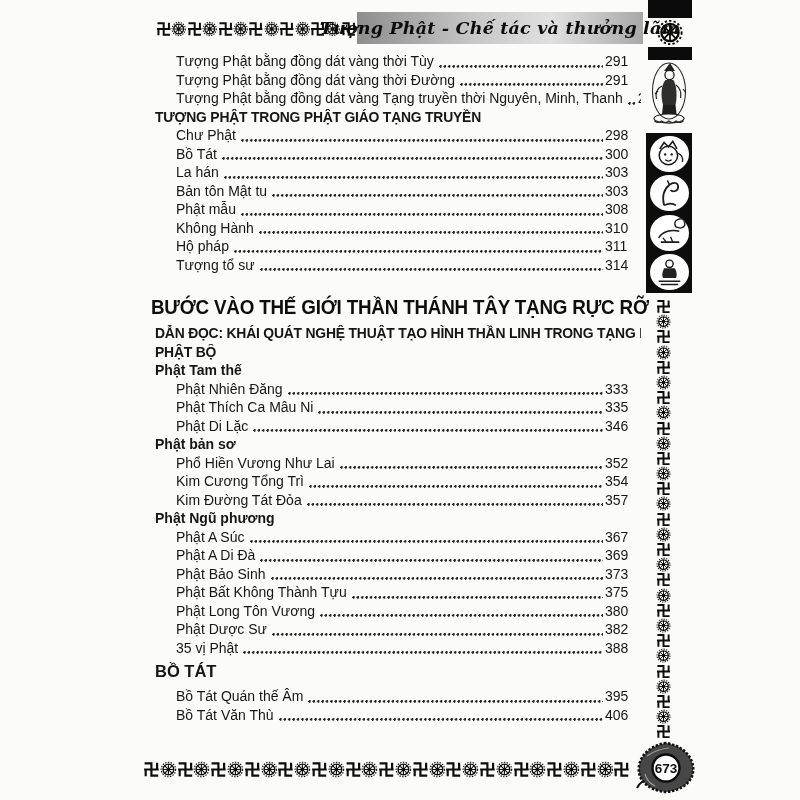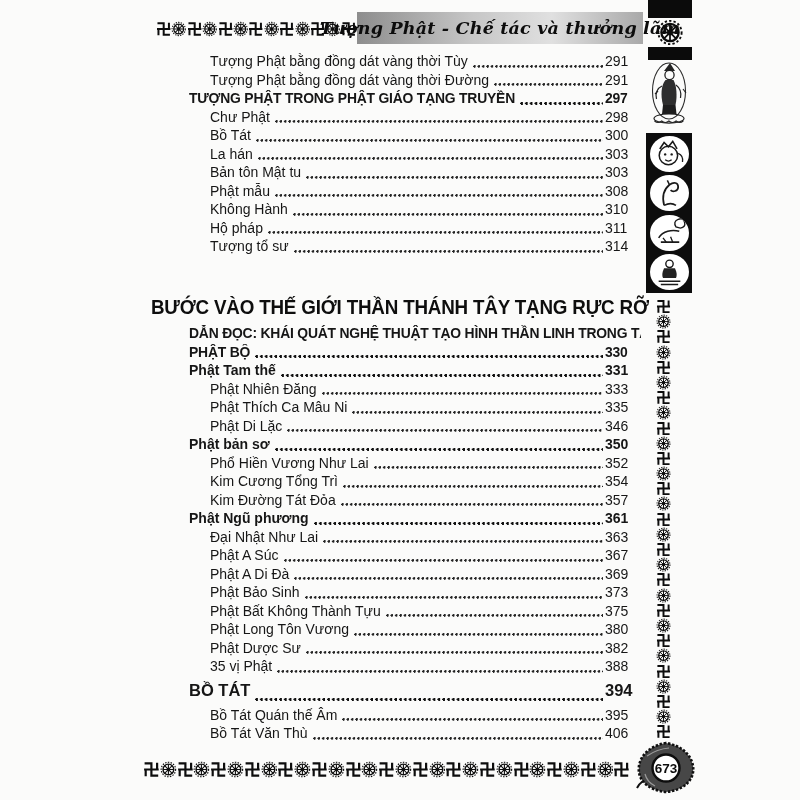--- a/index.html
+++ b/index.html
@@ -43,23 +43,23 @@
   
   .sym { display:flex; align-items:center; justify-content:center; }
   .sym svg { width:100%; height:100%; }
 
   
   .toc { position:absolute; left:155px; width:486px; }
   .toc-top { top:53px; }
   .toc-bottom { top:325px; }
   .toc-row {
     display:flex; align-items:baseline; height:18.5px; font-size:14px;
-    padding-left:21px; overflow:hidden; white-space:nowrap;margin-left:34px;
+    padding-left:21px; overflow:hidden; white-space:nowrap;
   }
-  .toc-row.s-section, .toc-row.s-sub, .toc-row.s-major { padding-left:0; font-weight:bold; }
+  .toc-row.s-section, .toc-row.s-sub, .toc-row.s-major { padding-left:0; font-weight:bold;flex-direction:column; }
   .toc-row.s-section { font-size:13.9px; letter-spacing:-0.2px; }
   .toc-row.s-sub     { font-size:14px; }
   .toc-row.s-major   { font-size:16.5px; height:24px; padding-top:4px; margin-bottom:2px; }
   .toc-label { white-space:nowrap; }
   .dots {
     flex:1; min-width:8px; height:5px; align-self:flex-end; margin:0 2px 3px 5px;
     background-image:radial-gradient(circle at 1.5px 2.4px,#242424 1.1px,rgba(0,0,0,0) 1.45px);
     background-size:4.4px 5px; background-repeat:repeat-x;
   }
   .s-section .dots, .s-sub .dots, .s-major .dots {
@@ -471,20 +471,25 @@
   <div class="toc-row s-normal">
         <span class="toc-label">Tượng Phật bằng đồng dát vàng thời Tùy</span>
         <span class="dots"></span>
         <span class="toc-page">291</span>
       </div>
       <div class="toc-row s-normal">
         <span class="toc-label">Tượng Phật bằng đồng dát vàng thời Đường</span>
         <span class="dots"></span>
         <span class="toc-page">291</span>
       </div>
+      <div class="toc-row s-normal">
+        <span class="toc-label">Tượng Phật bằng đồng dát vàng Tạng truyền thời Nguyên, Minh, Thanh</span>
+        <span class="dots"></span>
+        <span class="toc-page">292</span>
+      </div>
       <div class="toc-row s-section">
         <span class="toc-label">TƯỢNG PHẬT TRONG PHẬT GIÁO TẠNG TRUYỀN</span>
         <span class="dots"></span>
         <span class="toc-page">297</span>
       </div>
       <div class="toc-row s-normal">
         <span class="toc-label">Chư Phật</span>
         <span class="dots"></span>
         <span class="toc-page">298</span>
       </div>
@@ -577,25 +582,20 @@
       </div>
       <div class="toc-row s-normal">
         <span class="toc-label">Kim Đường Tát Đỏa</span>
         <span class="dots"></span>
         <span class="toc-page">357</span>
       </div>
       <div class="toc-row s-sub">
         <span class="toc-label">Phật Ngũ phương</span>
         <span class="dots"></span>
         <span class="toc-page">361</span>
-      </div>
-      <div class="toc-row s-normal">
-        <span class="toc-label">Đại Nhật Như Lai</span>
-        <span class="dots"></span>
-        <span class="toc-page">363</span>
       </div>
       <div class="toc-row s-normal">
         <span class="toc-label">Phật A Súc</span>
         <span class="dots"></span>
         <span class="toc-page">367</span>
       </div>
       <div class="toc-row s-normal">
         <span class="toc-label">Phật A Di Đà</span>
         <span class="dots"></span>
         <span class="toc-page">369</span>

